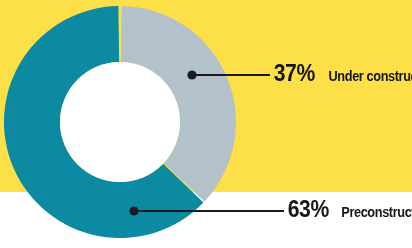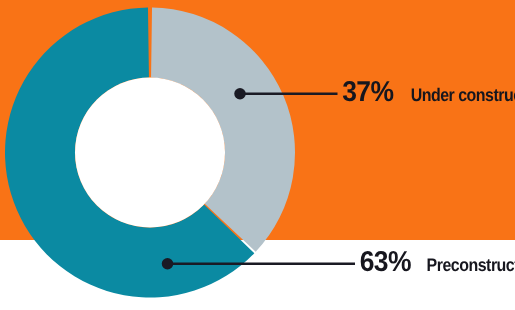--- a/index.html
+++ b/index.html
@@ -10,21 +10,21 @@
   body {
     width: 412px;
     height: 248px;
     overflow: hidden;
     font-family: "Liberation Sans", sans-serif;
   }
   #figure {
     position: relative;
     width: 412px;
     height: 192px;
-    background: #f97316;
+    background: #fde047;
   }
   #donut-svg {
     position: absolute;
     left: 0;
     top: 0;
     width: 412px;
     height: 248px;
   }
   .callout {
     position: absolute;

